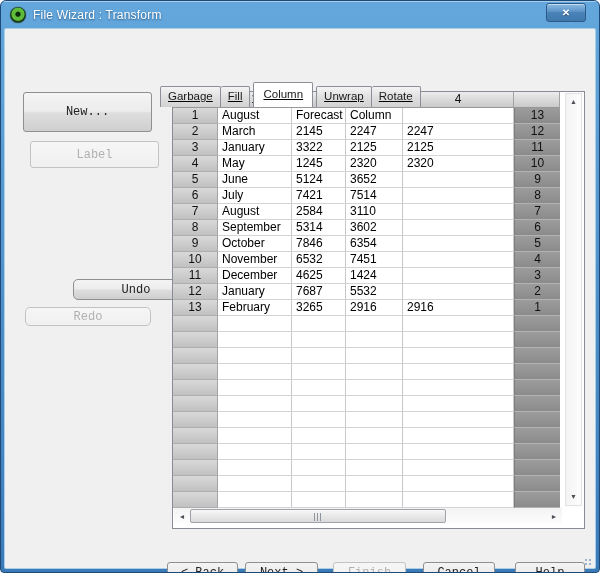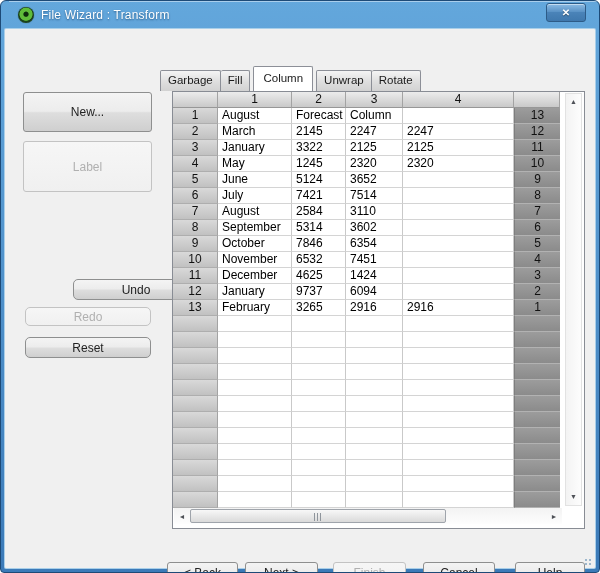--- a/index.html
+++ b/index.html
@@ -4,50 +4,50 @@
 <style>
   html,body{margin:0;padding:0;background:#fff;}
   body{width:600px;height:573px;font-family:"Liberation Sans",sans-serif;-webkit-font-smoothing:antialiased;}
 
   .window{position:absolute;left:0;top:0;width:600px;height:573px;box-sizing:border-box;
     background:linear-gradient(var(--tb-top,#63a7dc),var(--tb-bot,#3b7ab8));
     border:1px solid #1d4a77;border-radius:6px 6px 4px 4px;overflow:hidden;}
 
   
   .titlebar{position:absolute;left:0;top:0;right:0;height:28px;display:flex;align-items:center;
-    padding-left:9px;box-shadow:inset 0 1px 0 rgba(255,255,255,.45);margin-left:8px;}
+    padding-left:9px;box-shadow:inset 0 1px 0 rgba(255,255,255,.45);}
   .app-icon{width:16px;height:16px;border-radius:50%;margin-right:7px;flex:0 0 auto;
     background:radial-gradient(circle at 50% 45%,#0d2b0d 0 18%,#5fbc3a 26% 52%,#1b421b 58% 100%);
     box-shadow:0 0 1px rgba(0,0,0,.6);}
   .title{color:#fff;font-size:12px;text-shadow:0 1px 2px rgba(0,40,80,.6);letter-spacing:.2px;}
   .close-btn{position:absolute;right:13px;top:2px;width:40px;height:19px;box-sizing:border-box;
     background:linear-gradient(#8cbbe4,#5b93c6 45%,#4a83b8 50%,#3f78ad);
     border:1px solid #2d5b87;border-radius:3px;box-shadow:inset 0 1px 0 rgba(255,255,255,.5);
     color:#fff;font-size:10px;line-height:16px;text-align:center;cursor:default;padding:0;
     font-family:"Liberation Sans",sans-serif;font-weight:bold;text-shadow:0 1px 1px rgba(0,0,0,.4);}
 
   
   .content{position:absolute;left:4px;right:4px;top:28px;bottom:4px;background:#f0f0f0;
     box-shadow:0 0 0 1px #a9cfe9;border-radius:1px;}
 
   
-  .btn{position:absolute;box-sizing:border-box;font-family:Liberation Sans, sans-serif;font-size:12px;color:#222;
+  .btn{position:absolute;box-sizing:border-box;font-family:Liberation Mono, monospace;font-size:12px;color:#222;
     background:linear-gradient(#f4f4f4,#ececec 48%,#dedede 52%,#cfcfcf);
     border:1px solid #8e8f8f;border-radius:3px;text-align:center;padding:0;cursor:default;}
   .btn.disabled{background:linear-gradient(#f6f6f6,#f0f0f0);border-color:#c3c3c3;color:#b0b0b0;}
   .btn.rounded{border-radius:5px;}
 
   .btn-new{left:18px;top:63px;width:129px;height:40px;}
-  .btn-label{left:18px;top:112px;width:129px;height:51px;}
+  .btn-label{left:25px;top:112px;width:129px;height:27px;}
   .btn-undo{left:20px;top:250px;width:126px;height:21px;margin-left:48px;}
   .btn-redo{left:20px;top:278px;width:126px;height:19px;}
   .btn-reset{left:20px;top:308px;width:126px;height:21px;}
 
   
-  .tabbar{position:absolute;left:155px;top:38px;height:24px;display:flex;align-items:flex-end;z-index:3;}
+  .tabbar{position:absolute;left:155px;top:54px;height:24px;display:flex;align-items:flex-end;z-index:3;text-decoration:underline;}
   .tab{box-sizing:border-box;height:21px;padding:3px 7px 2px;font-size:11.5px;color:#1a1a1a;
     background:linear-gradient(#f4f4f4,#dedede 55%,#d2d2d2);
     border:1px solid #8c8f97;border-bottom:none;border-radius:2px 2px 0 0;margin-right:0px;cursor:default;}
   .tab + .tab{border-left:none;}
   .tab.active{height:25px;background:#fff;border-left:1px solid #8c8f97;margin-left:3px;margin-right:3px;
     padding:5px 9px 2px;border-radius:2px 2px 0 0;position:relative;z-index:4;}
   .tab.after-active{border-left:1px solid #8c8f97;}
 
   
   .table-frame{position:absolute;left:167px;top:62px;width:413px;height:438px;box-sizing:border-box;
@@ -100,21 +100,20 @@
     <span class="title">File Wizard : Transform</span>
   </div>
   <button class="close-btn">✕</button>
 
   <div class="content">
 
     <button class="btn btn-new">New...</button>
     <button class="btn btn-label disabled">Label</button>
     <button class="btn rounded btn-undo">Undo</button>
     <button class="btn rounded btn-redo disabled">Redo</button>
-    <button class="btn rounded btn-reset">Reset</button>
 
     <div class="tabbar">
       <div class="tab">Garbage</div>
       <div class="tab">Fill</div>
       <div class="tab active">Column</div>
       <div class="tab after-active">Unwrap</div>
       <div class="tab">Rotate</div>
     </div>
 
     <div class="table-frame">
@@ -211,22 +210,22 @@
             <div class="gcell c-rowhdr w0">11</div>
             <div class="gcell c-data w1">December</div>
             <div class="gcell c-data w2">4625</div>
             <div class="gcell c-data w3">1424</div>
             <div class="gcell c-data w4"></div>
             <div class="gcell c-rev w5">3</div>
           </div>
           <div class="grow">
             <div class="gcell c-rowhdr w0">12</div>
             <div class="gcell c-data w1">January</div>
-            <div class="gcell c-data w2">9737</div>
-            <div class="gcell c-data w3">6094</div>
+            <div class="gcell c-data w2">7687</div>
+            <div class="gcell c-data w3">5532</div>
             <div class="gcell c-data w4"></div>
             <div class="gcell c-rev w5">2</div>
           </div>
           <div class="grow">
             <div class="gcell c-rowhdr w0">13</div>
             <div class="gcell c-data w1">February</div>
             <div class="gcell c-data w2">3265</div>
             <div class="gcell c-data w3">2916</div>
             <div class="gcell c-data w4">2916</div>
             <div class="gcell c-rev w5">1</div>

